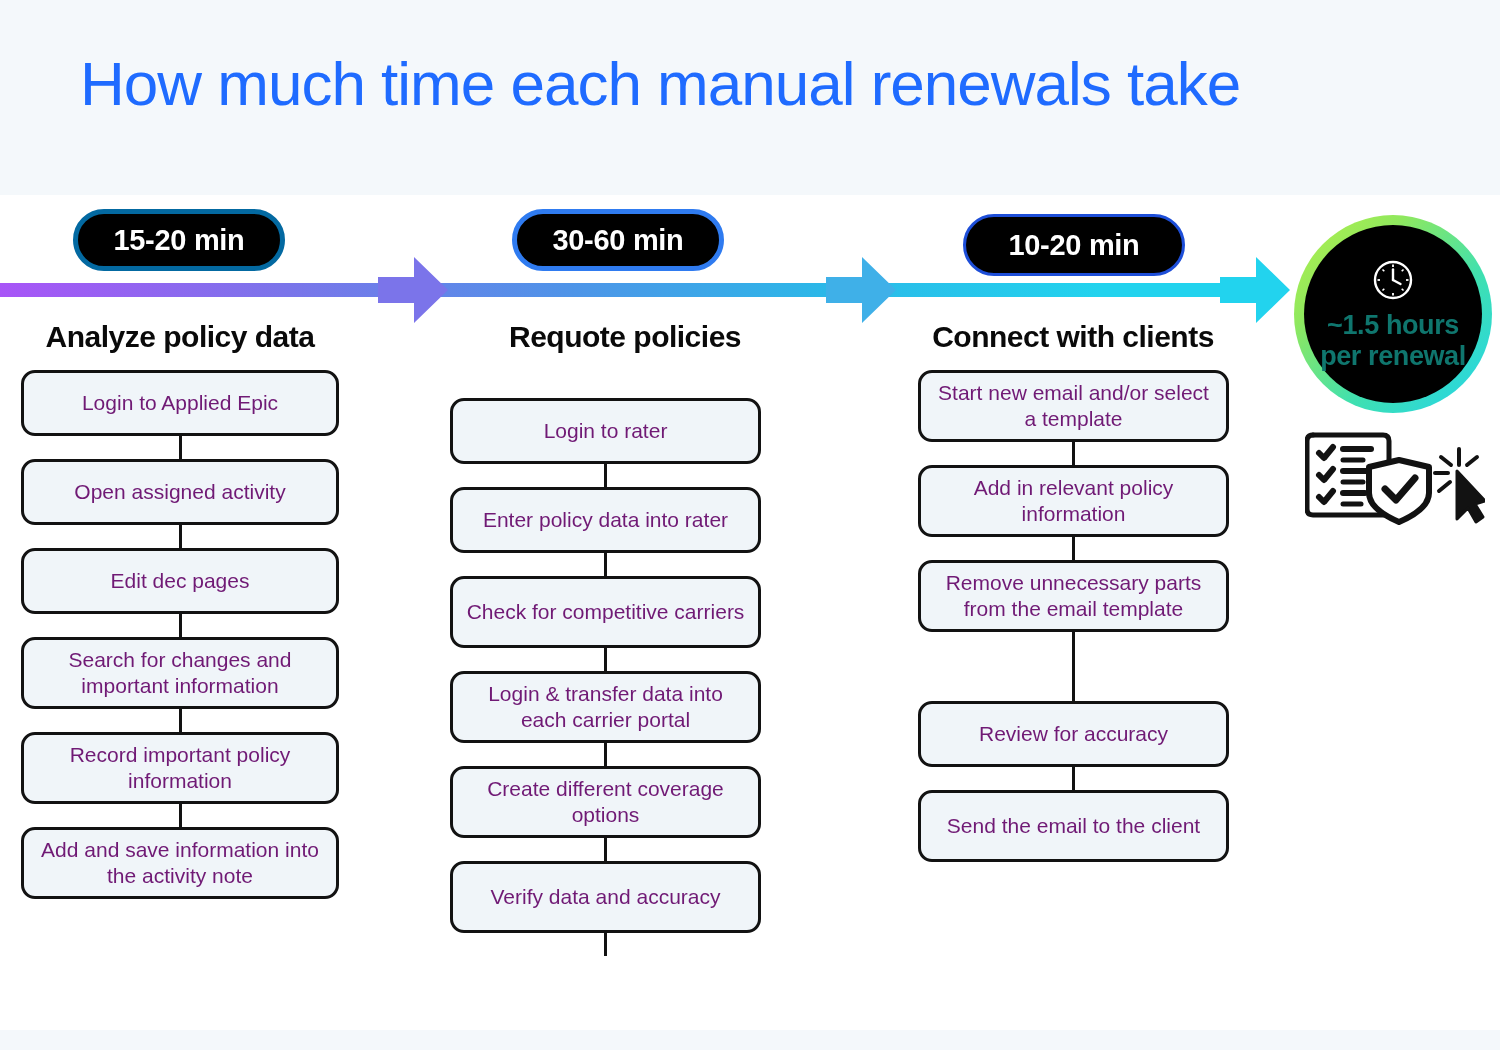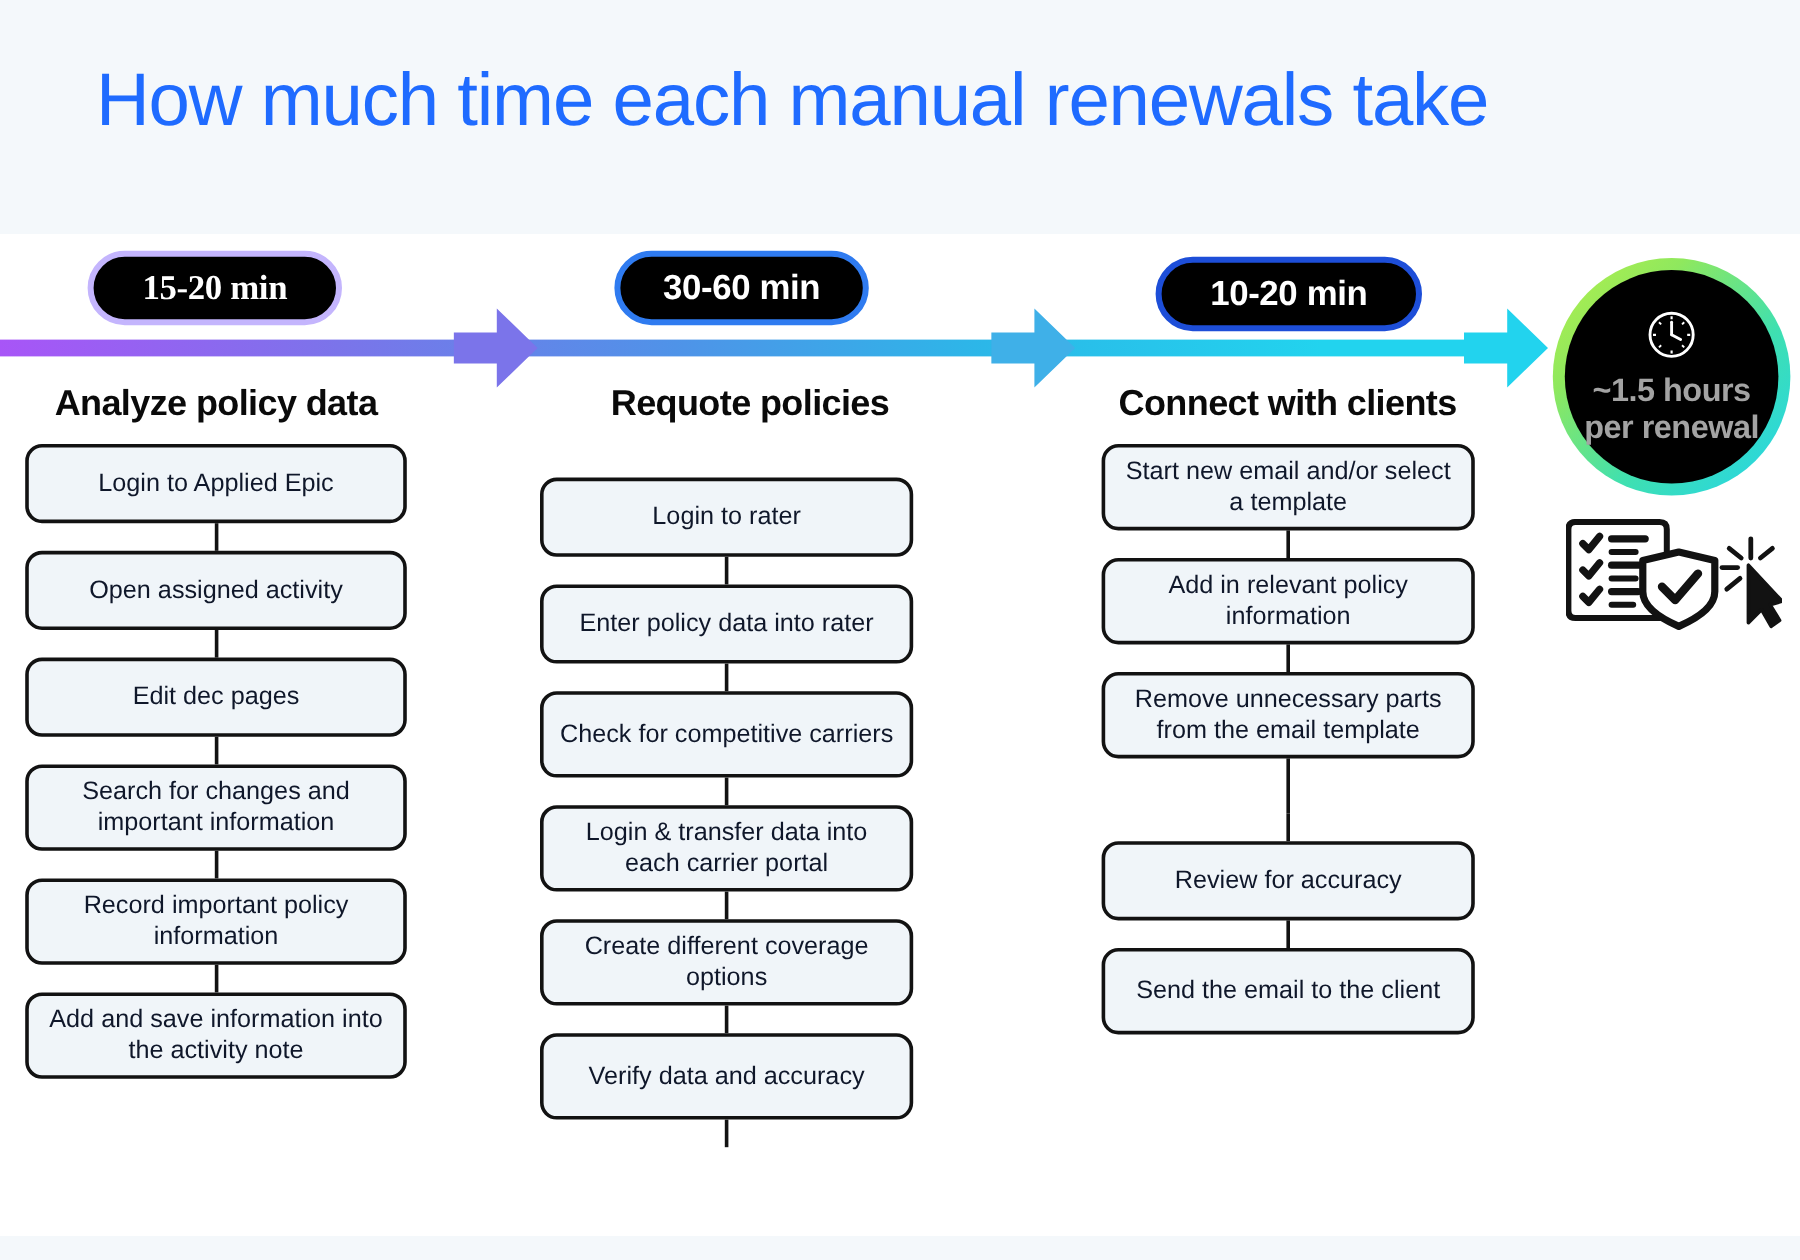--- a/index.html
+++ b/index.html
@@ -48,23 +48,23 @@
     position:absolute;
     height:62px;
     background:#000000;
     border-radius:34px;
     display:flex;align-items:center;justify-content:center;
     color:#ffffff;
     font-size:29px;font-weight:bold;
     letter-spacing:-0.3px;
     box-sizing:border-box;
   }
-  #pill-0{left:73px;top:14px;width:212px;border:5px solid #c4b5fd;font-family:Liberation Serif, serif;}
+  #pill-0{left:73px;top:14px;width:212px;border:5px solid #0369a1;}
   #pill-1{left:512px;top:14px;width:212px;border:5px solid #2f7bf0;}
-  #pill-2{left:963px;top:19px;width:222px;border:5px solid #1d4ed8;}
+  #pill-2{left:963px;top:19px;width:222px;border:3px solid #1d4ed8;}
 
   
   .col-head{
     position:absolute;
     font-size:30px;font-weight:bold;color:#0a0a0a;
     letter-spacing:-0.5px;
     white-space:nowrap;
     text-align:center;
   }
   #head-0{left:21px;top:125px;width:318px;}
@@ -78,21 +78,21 @@
   #col-2{left:918px;width:311px;}
 
   .step{
     position:relative;
     background:#f0f5f9;
     border:3px solid #121212;
     border-radius:14px;
     box-sizing:border-box;
     display:flex;align-items:center;justify-content:center;
     text-align:center;
-    color:#0f172a;
+    color:#701a75;
     font-size:21px;
     line-height:26px;
     padding:6px 10px;
   }
   .step.h1{height:66px;}
   .step.h2{height:72px;}
   .connector{
     width:3px;height:23px;background:#121212;margin:0 auto;
   }
 
@@ -100,21 +100,21 @@
   #total-circle{
     position:absolute;left:1294px;top:20px;width:198px;height:198px;
     border-radius:50%;
     background:linear-gradient(135deg,#b6f04a 0%,#8fe85e 28%,#3fe0b0 62%,#22d3ee 100%);
     display:flex;align-items:center;justify-content:center;
   }
   #total-inner{
     width:178px;height:178px;border-radius:50%;
     background:#000000;
     display:flex;flex-direction:column;align-items:center;justify-content:center;
-    color:#a3a3a3;
+    color:#0f766e;
   }
   #clock-icon{margin-bottom:3px;}
   #total-text{
     font-size:27px;font-weight:bold;line-height:31px;text-align:center;
     letter-spacing:-0.4px;
   }
 
   
   #badge-icons{position:absolute;left:1305px;top:232px;width:180px;height:105px;}
 </style>

